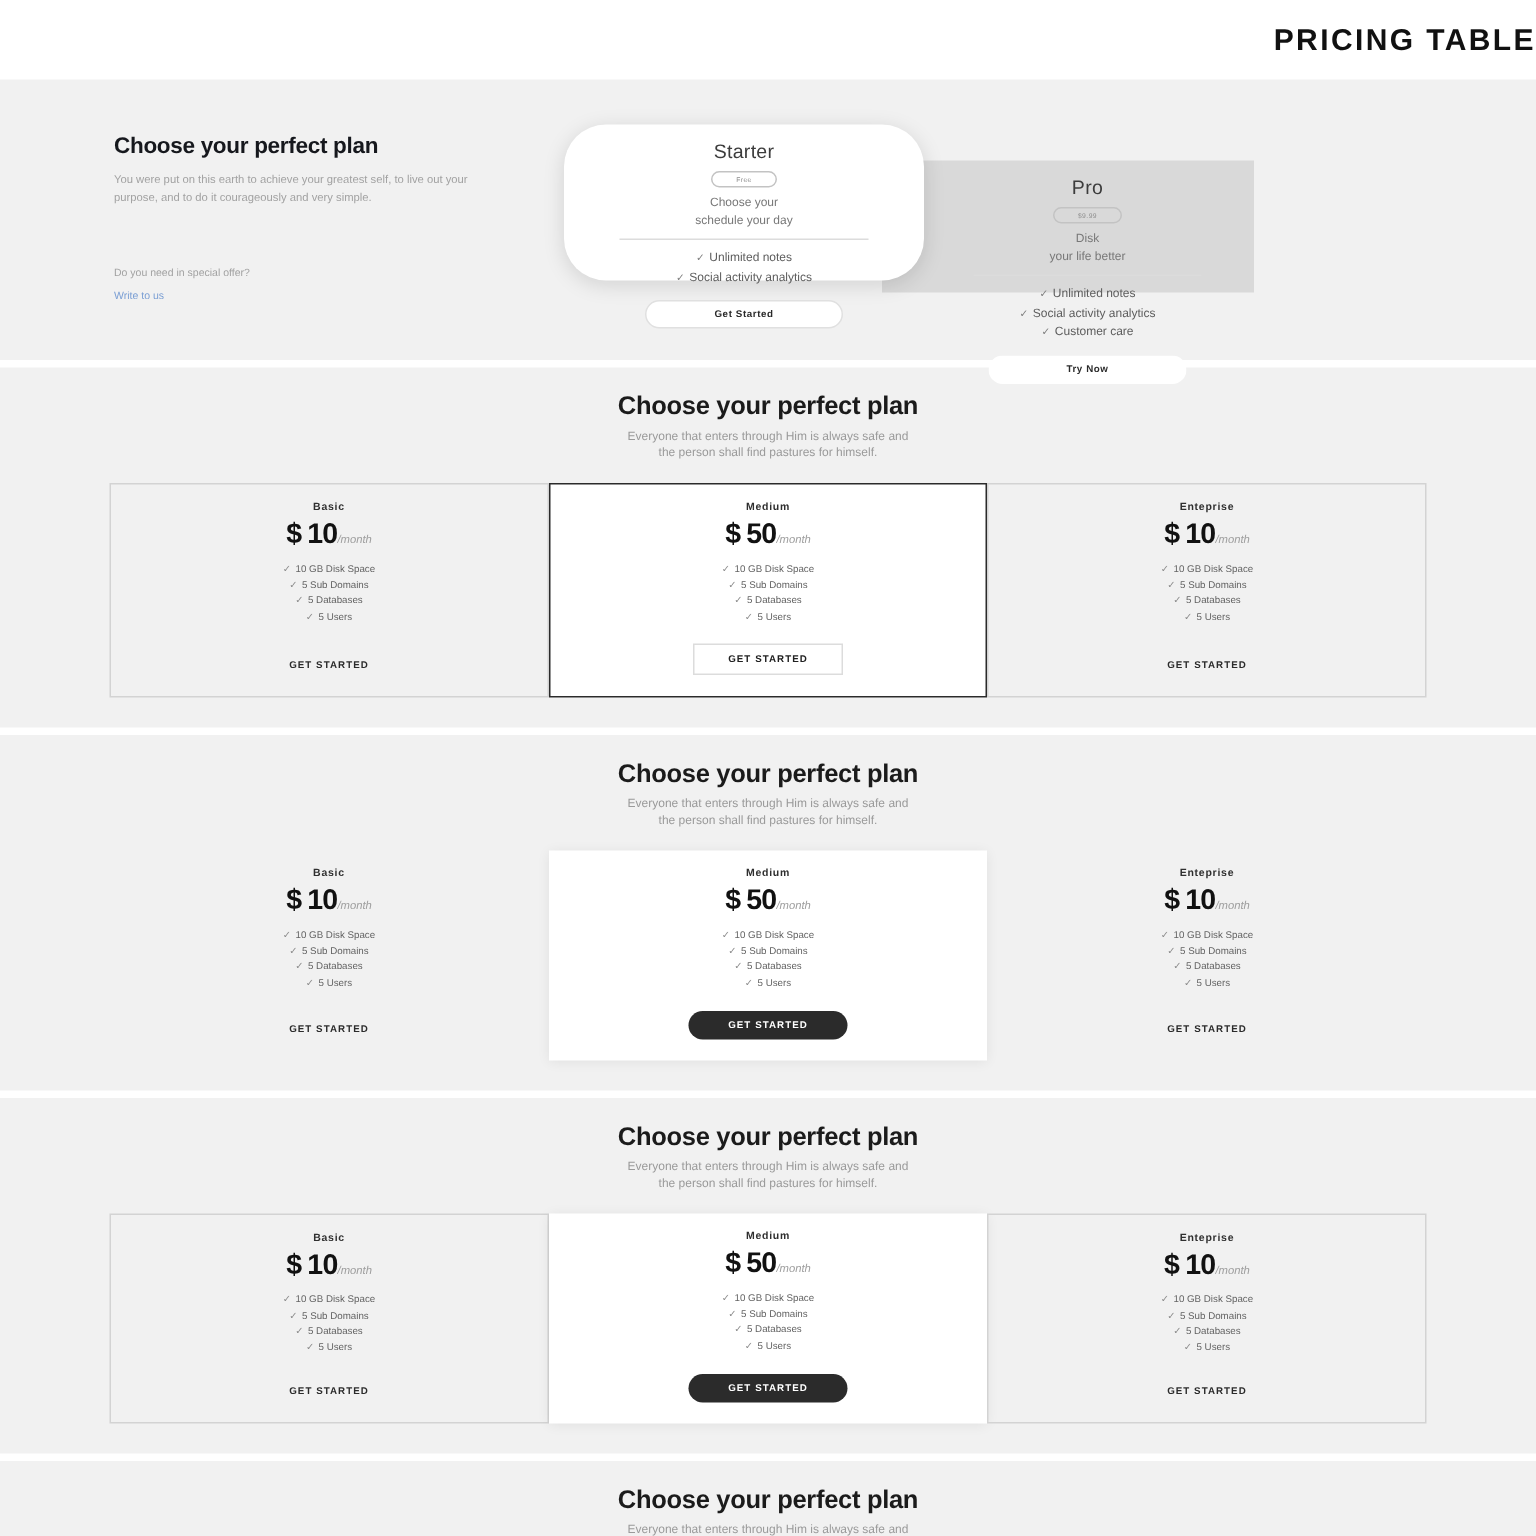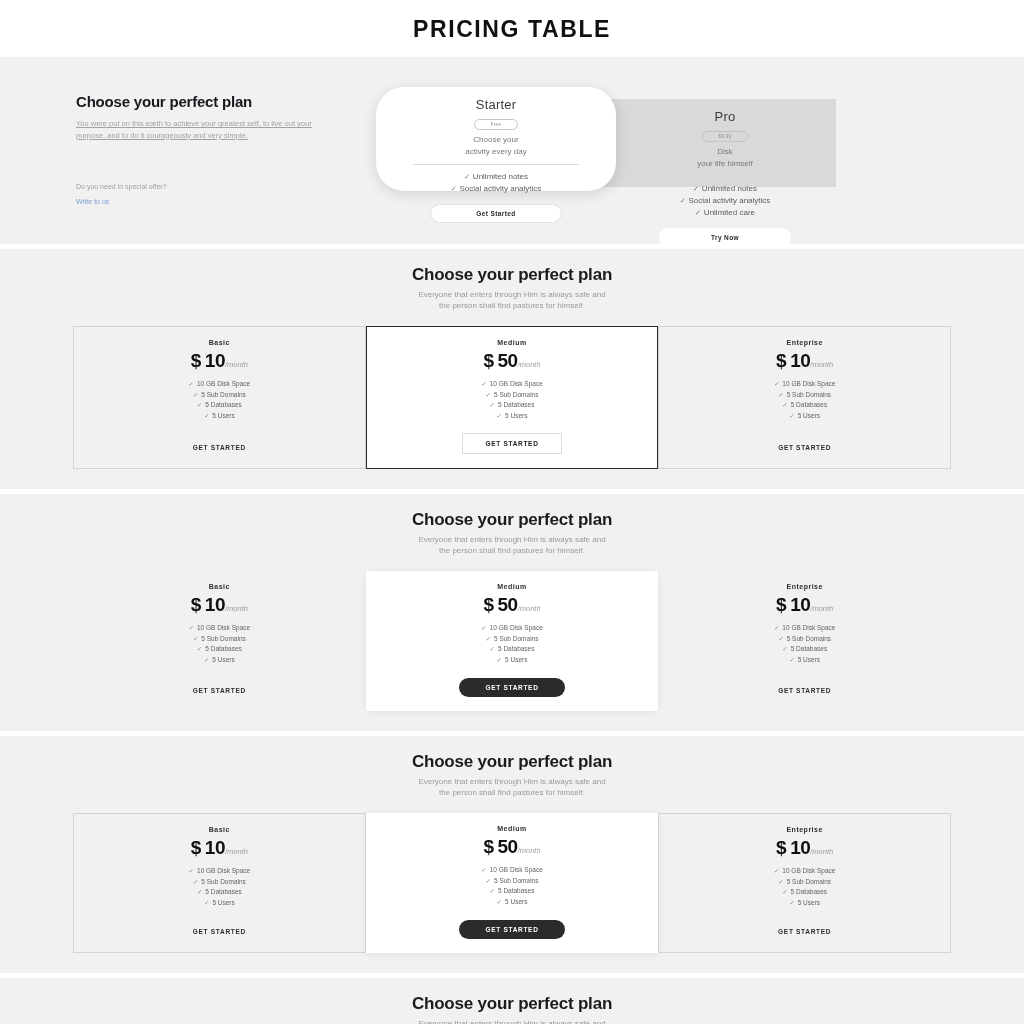--- a/index.html
+++ b/index.html
@@ -6,22 +6,22 @@
   html, body {
     width: 1024px;
     background: #ffffff;
     font-family: "Liberation Sans", sans-serif;
     color: #1d1d1d;
     -webkit-font-smoothing: antialiased;
   }
 
   
   .page-title {
-    text-align: center;
-    font-size: 23px;
+    text-align: right;
+    font-size: 20px;
     font-weight: 700;
     letter-spacing: 1.6px;
     padding: 16px 0 14px;
     color: #111111;
   }
 
   
   .section {
     background: #f1f1f1;
     width: 100%;
@@ -58,21 +58,20 @@
     line-height: 1.22;
     color: #16181d;
     letter-spacing: -.2px;
   }
   .hero-p {
     font-size: 7.5px;
     line-height: 1.5;
     color: #a2a2a2;
     margin-top: 7px;
     width: 250px;
-    text-decoration: underline;
   }
   .hero-offer { margin-top: 42px; }
   .hero-offer-q { font-size: 7px; color: #a2a2a2; }
   .hero-offer-a {
     font-size: 7px;
     color: #7b9fd4;
     margin-top: 3px;
     text-decoration: none;
     display: inline-block;
   }
@@ -89,21 +88,21 @@
     top: 0;
     width: 240px;
     background: #ffffff;
     box-shadow: 0 3px 14px rgba(0,0,0,.13);
     z-index: 3;
     height: 104px;
     border-radius: 28px;
   }
   .hero-card.pro {
     left: 212px;
-    top: 12px;
+    top: 24px;
     width: 248px;
     background: #d9d9d9;
     z-index: 1;
     height: 88px;
     padding-left: 40px;
   }
 
   .hc-name {
     font-size: 13px;
     color: #3c3c3c;
@@ -250,37 +249,37 @@
       </div>
     </div>
 
     <div class="hero-cards">
 
       <div class="hero-card pro">
         <div class="hc-name">Pro</div>
         <div class="hc-badge">$9.99</div>
         <div class="hc-desc">
           <div>Disk</div>
-          <div>your life himself</div>
+          <div>your life better</div>
         </div>
         <div class="hc-rule"></div>
         <div class="hc-feat">
           <div><span class="tick">✓</span><span>Unlimited notes</span></div>
           <div><span class="tick">✓</span><span>Social activity analytics</span></div>
-          <div><span class="tick">✓</span><span>Unlimited care</span></div>
+          <div><span class="tick">✓</span><span>Customer care</span></div>
         </div>
         <button class="hc-btn">Try Now</button>
       </div>
 
       <div class="hero-card starter">
         <div class="hc-name">Starter</div>
         <div class="hc-badge">Free</div>
         <div class="hc-desc">
           <div>Choose your</div>
-          <div>activity every day</div>
+          <div>schedule your day</div>
         </div>
         <div class="hc-rule"></div>
         <div class="hc-feat">
           <div><span class="tick">✓</span><span>Unlimited notes</span></div>
           <div><span class="tick">✓</span><span>Social activity analytics</span></div>
         </div>
         <button class="hc-btn">Get Started</button>
       </div>
 
     </div>

